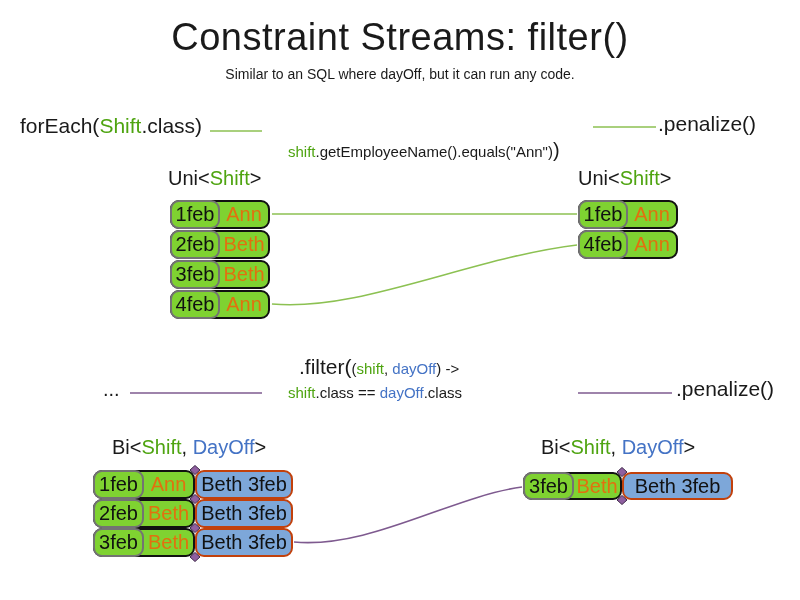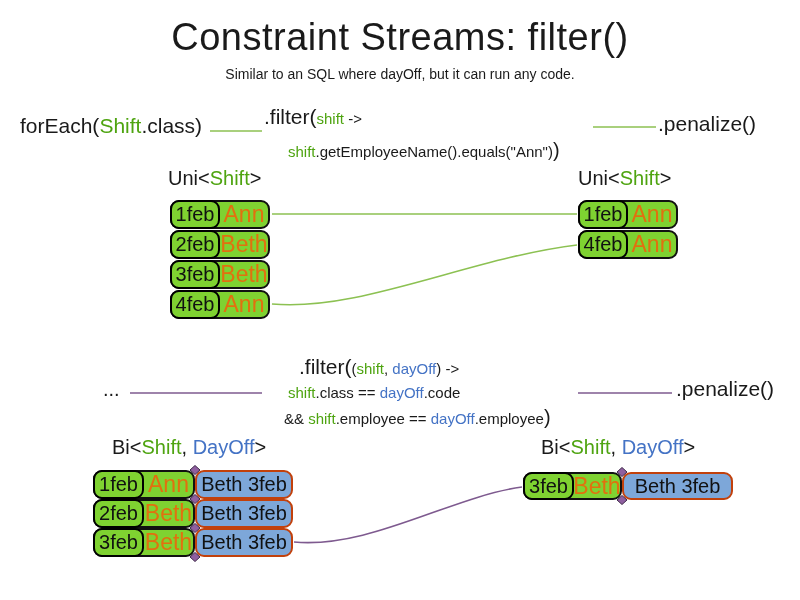--- a/index.html
+++ b/index.html
@@ -15,25 +15,25 @@
   .code-sm { font-size:15px; color:#1a1a1a; }
   .tok-green { color:var(--shift-green); }
   .tok-blue  { color:var(--dayoff-blue); }
   .paren-lg  { font-size:20px; }
 
   .label { font-size:20px; color:#1a1a1a; }
 
   .row-card { position:absolute; background:var(--card-green); border:2px solid #111;
               border-radius:9px; box-sizing:border-box; }
   .date-pill { position:absolute; left:-2px; top:-2px; bottom:-2px; background:var(--card-green);
-               border:2px solid #000000; border-radius:9px; box-sizing:border-box;
+               border:2px solid #737373; border-radius:9px; box-sizing:border-box;
                display:flex; align-items:center; justify-content:center;
                font-size:20px; color:#111; }
   .name-cell { position:absolute; right:0; top:0; bottom:0; display:flex; align-items:center;
-               justify-content:center; font-size:23px; color:var(--employee-orange); }
+               justify-content:center; font-size:20px; color:var(--employee-orange); }
   .pair-card { position:absolute; background:var(--card-blue); border:2px solid #c2410c;
                border-radius:9px; box-sizing:border-box; display:flex; align-items:center;
                justify-content:center; font-size:20px; color:#111; }
 
   #wires { position:absolute; left:0; top:0; width:800px; height:600px; z-index:10; pointer-events:none; }
   .wire-green  { stroke:var(--connector-green); stroke-width:1.6; fill:none; }
   .wire-purple { stroke:var(--connector-purple); stroke-width:1.6; fill:none; }
   .joint { fill:#8f5fa0; stroke:#3f2a4a; stroke-width:1; }
 </style>
 </head>
@@ -55,21 +55,20 @@
     <path class="joint" d="M190 557 L195 552.5 L200 557 L195 561.5 Z"></path>
     <path class="joint" d="M617 472 L622 467.5 L627 472 L622 476.5 Z"></path>
     <path class="joint" d="M617 500 L622 495.5 L627 500 L622 504.5 Z"></path>
   </svg>
 
   <div class="abs title">Constraint Streams: filter()</div>
   <div class="abs subtitle">Similar to an SQL where dayOff, but it can run any code.</div>
 
   <div class="abs code-lg" style="left:20px; top:114px;"><span>forEach(</span><span class="tok-green">Shift</span><span>.class)</span></div>
 
-  <div class="abs code-lg" style="left:264px; top:105px;"><span>.filter(</span><span class="code-sm tok-green">shift</span><span class="code-sm"> -&gt;</span></div>
   <div class="abs code-sm" style="left:288px; top:139px;"><span class="tok-green">shift</span><span>.getEmployeeName().equals("Ann")</span><span class="paren-lg">)</span></div>
 
   <div class="abs code-lg" style="left:658px; top:112px;">.penalize()</div>
 
   <div class="abs label" style="left:168px; top:167px;"><span>Uni&lt;</span><span class="tok-green">Shift</span><span>&gt;</span></div>
   <div class="abs label" style="left:578px; top:167px;"><span>Uni&lt;</span><span class="tok-green">Shift</span><span>&gt;</span></div>
 
   <div class="row-card" style="left:170px; top:200px; width:100px; height:29px;">
     <div class="date-pill" style="width:50px;">1feb</div>
     <div class="name-cell" style="left:48px;">Ann</div>
@@ -93,23 +92,22 @@
   </div>
   <div class="row-card" style="left:578px; top:230px; width:100px; height:29px;">
     <div class="date-pill" style="width:50px;">4feb</div>
     <div class="name-cell" style="left:48px;">Ann</div>
   </div>
 
   <div class="abs label" style="left:103px; top:378px;">...</div>
 
   <div class="abs code-lg" style="left:264px; top:355px;margin-left:35px;"><span>.filter(</span><span class="code-sm">(</span><span class="code-sm tok-green">shift</span><span class="code-sm">, </span><span class="code-sm tok-blue">dayOff</span><span class="code-sm">)</span><span class="code-sm"> -&gt;</span></div>
 
-  <div class="abs code-sm" style="left:288px; top:384px;"><span class="tok-green">shift</span><span>.class == </span><span class="tok-blue">dayOff</span><span>.code</span></div>
+  <div class="abs code-sm" style="left:288px; top:384px;"><span class="tok-green">shift</span><span>.class == </span><span class="tok-blue">dayOff</span><span>.class</span></div>
 
-  <div class="abs code-sm" style="left:284px; top:406px;"><span>&amp;&amp; </span><span class="tok-green">shift</span><span>.employee == </span><span class="tok-blue">dayOff</span><span>.employee</span><span class="paren-lg">)</span></div>
 
   <div class="abs code-lg" style="left:676px; top:377px;">.penalize()</div>
 
   <div class="abs label" style="left:112px; top:436px;"><span>Bi&lt;</span><span class="tok-green">Shift</span><span>, </span><span class="tok-blue">DayOff</span><span>&gt;</span></div>
   <div class="abs label" style="left:541px; top:436px;"><span>Bi&lt;</span><span class="tok-green">Shift</span><span>, </span><span class="tok-blue">DayOff</span><span>&gt;</span></div>
 
   <div class="row-card" style="left:93px; top:470px; width:102px; height:29px;">
     <div class="date-pill" style="width:51px;">1feb</div>
     <div class="name-cell" style="left:49px;">Ann</div>
   </div>

